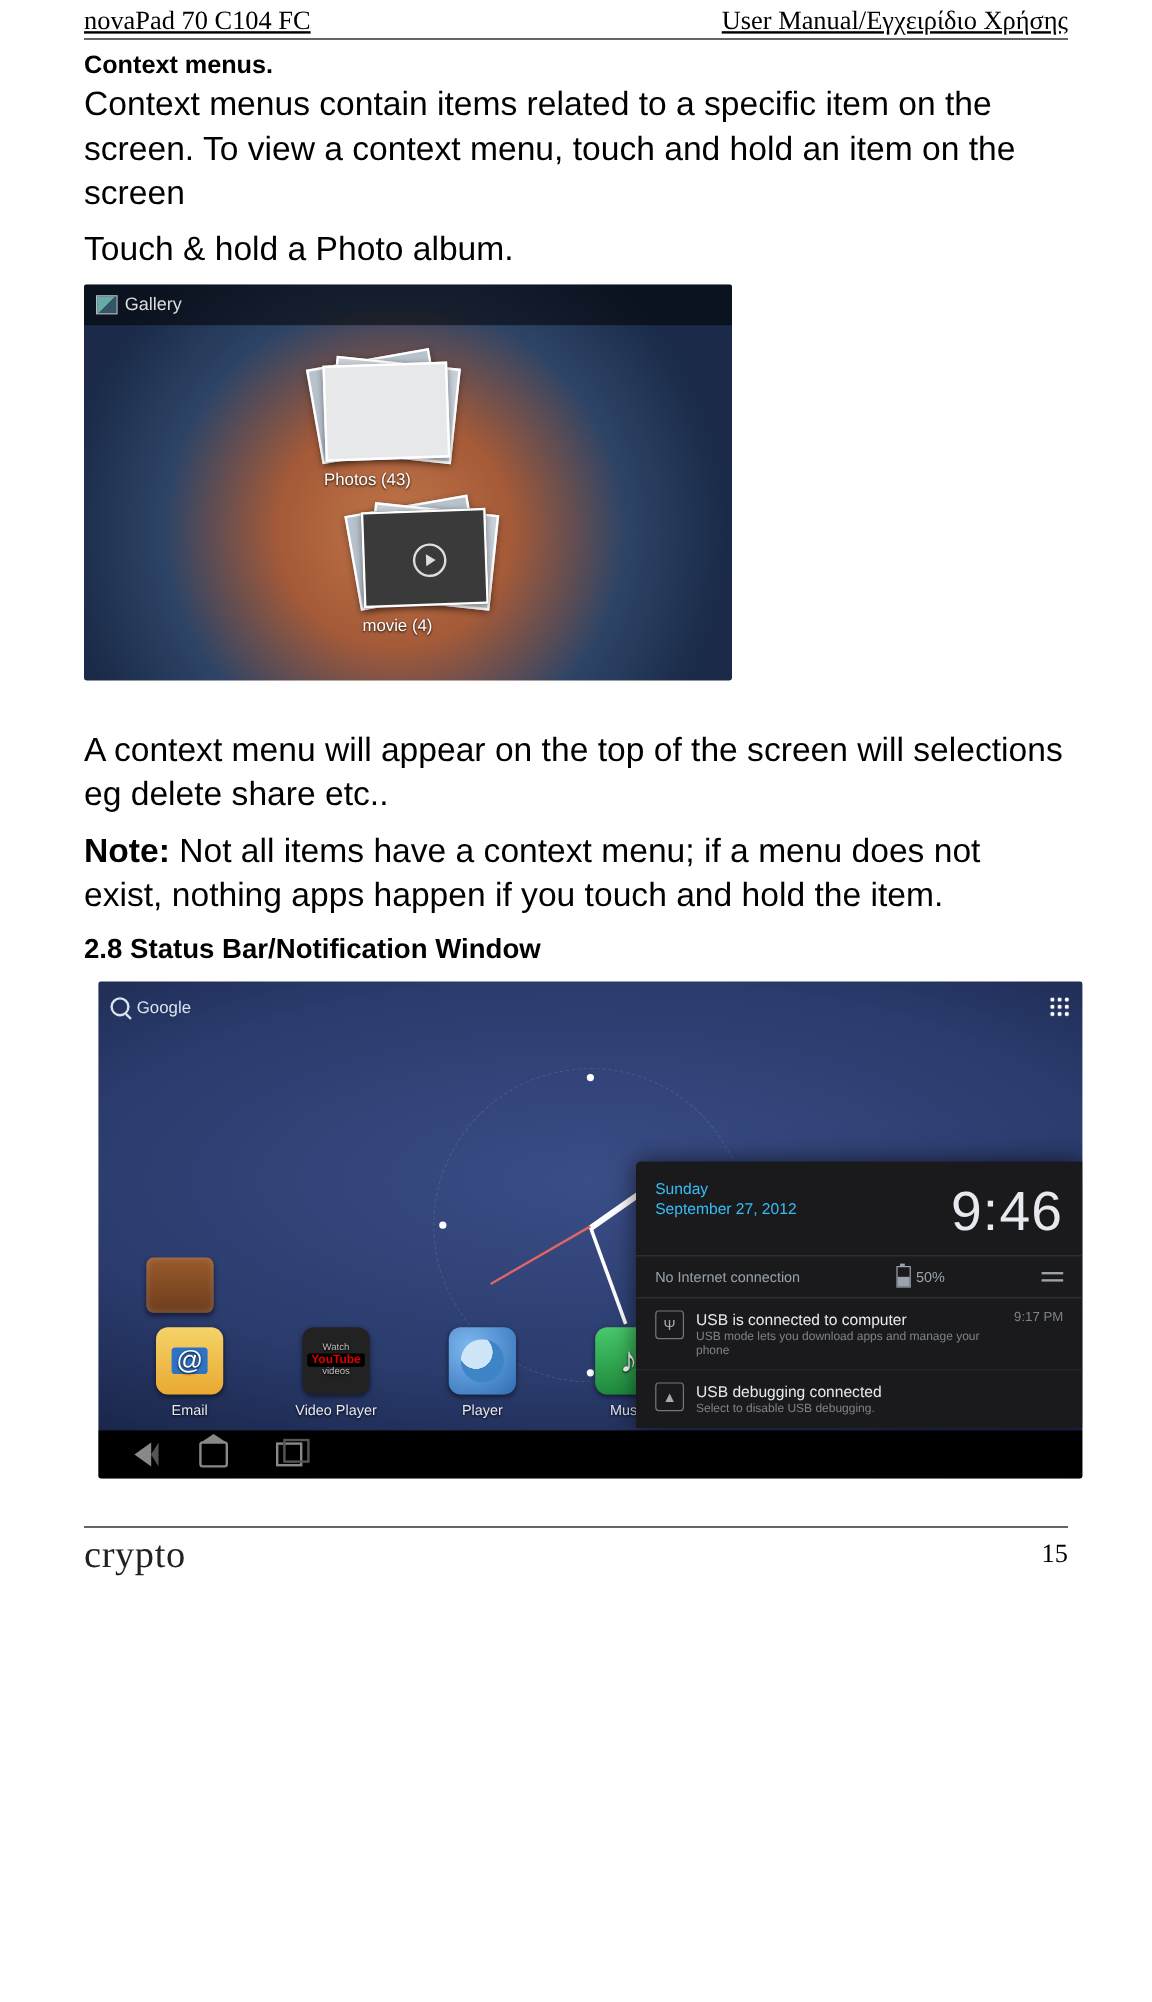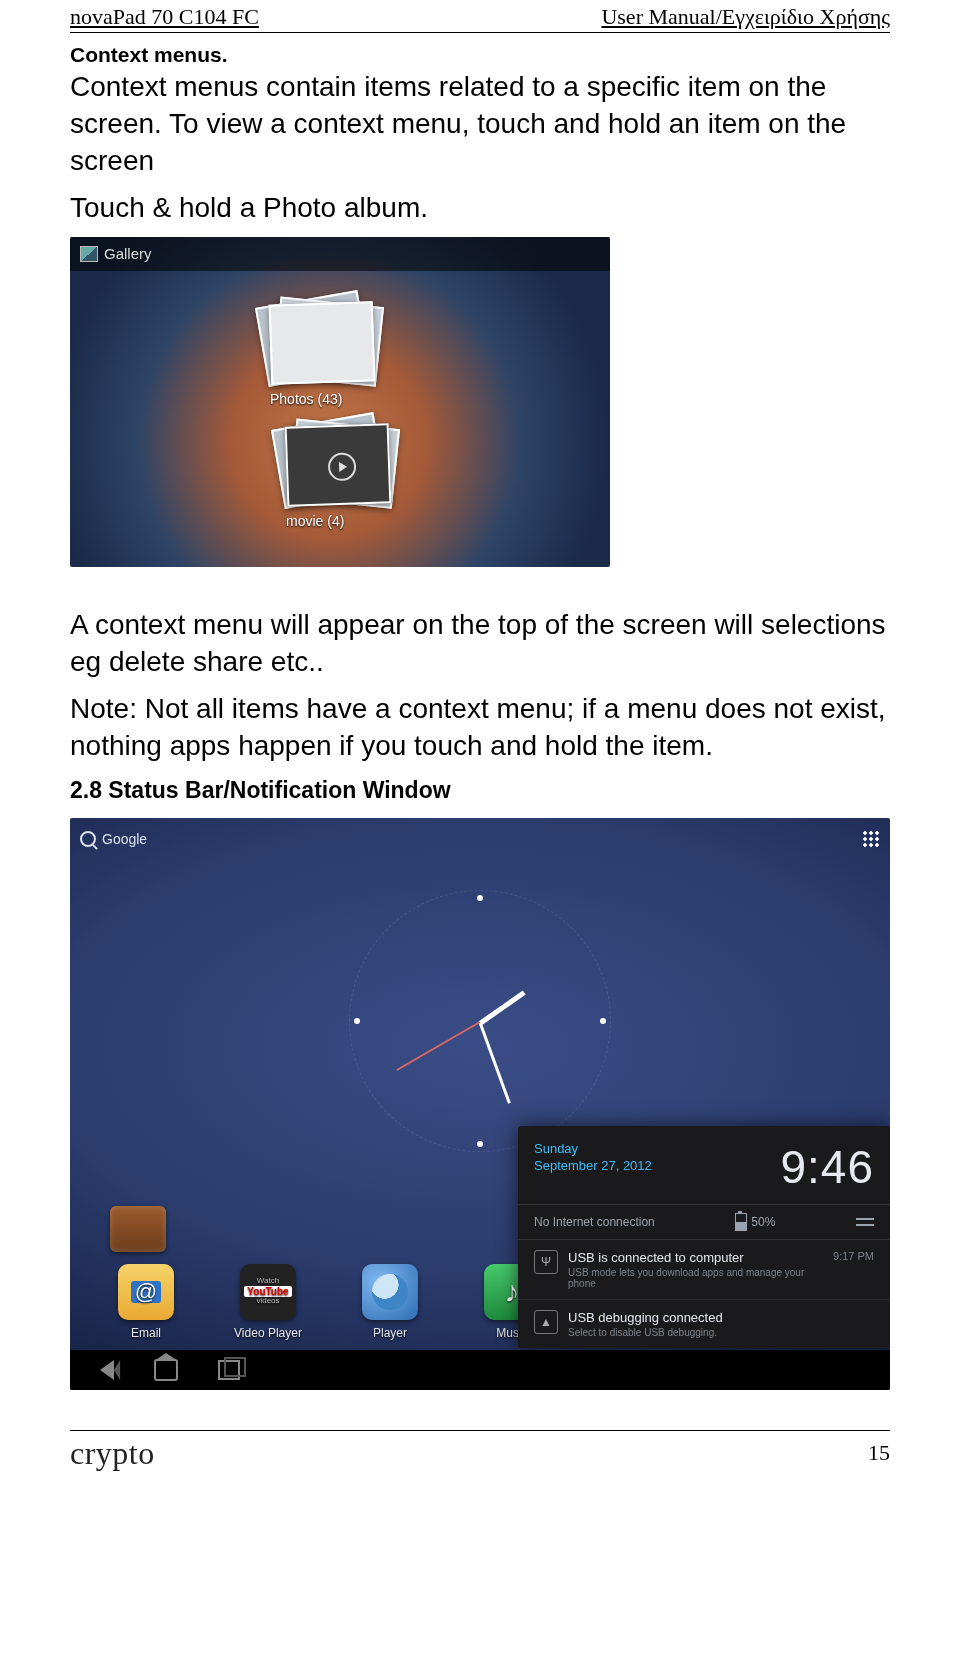--- a/index.html
+++ b/index.html
@@ -28,21 +28,21 @@
   .h-bold {
     font-weight: bold;
     font-size: 21px;
     margin: 6px 0 2px 0;
   }
   .body-text {
     font-size: 28px;
     line-height: 1.32;
     margin: 0 0 10px 0;
   }
-  .note-label { font-weight: normal; }
+  .note-label { font-weight: bold; }
   .section-title {
     font-weight: bold;
     font-size: 23px;
     margin: 12px 0 14px 0;
   }
 
   
   .gallery-shot {
     width: 540px;
     height: 330px;
@@ -66,21 +66,21 @@
   .pic-icon {
     width: 16px; height: 14px;
     border: 1px solid #bbb;
     background: linear-gradient(135deg,#6aa 50%,#356 50%);
   }
   .album-stack {
     position: absolute;
     width: 100px; height: 82px;
   }
   .album-photos { top: 66px; left: 200px; text-decoration: underline; }
-  .album-movie  { top: 188px; left: 216px; }
+  .album-movie  { top: 188px; left: 232px; }
   .stack-layer {
     position: absolute;
     width: 100px; height: 76px;
     background: #ddd;
     border: 2px solid #fff;
     box-shadow: 0 2px 6px rgba(0,0,0,.4);
   }
   .l1 { transform: rotate(-10deg) translate(-8px,-6px); background:#b8c2cc;}
   .l2 { transform: rotate(6deg) translate(6px,-2px);  background:#c8d0d8;}
   .l3 { transform: rotate(-2deg); background:#e6e8ea;}
@@ -98,22 +98,22 @@
   }
   .album-caption {
     position:absolute; top:88px; left:0;
     color:#fff; font-size:14px;
     text-shadow:0 1px 2px #000;
   }
 
   
   .home-shot {
     width: 820px;
-    height: 572px;
-    margin: 0 0 40px 0;
+    height: 414px;
+    margin: 0 0 40px 12px;
     background:
       radial-gradient(ellipse 120% 90% at 50% 40%, #3a4d86 0%, #2a3b6c 45%, #0d1530 90%);
     position: relative;
     overflow: hidden;
     border-radius: 2px;
     color: #fff;
   }
   .top-row{
     position:absolute; top:6px; left:10px; right:10px;
     display:flex; justify-content:space-between; align-items:center;
@@ -158,21 +158,21 @@
   .ico{
     width:56px;height:56px;margin:0 auto 6px;
     border-radius:10px;
     display:flex;align-items:center;justify-content:center;
     box-shadow:0 2px 4px rgba(0,0,0,.5);
   }
   .ico-email{background:linear-gradient(#f6d36a,#e9a932);}
   .ico-email::after{content:"@";font-size:22px;color:#fff;background:#2d72c7;
     width:30px;height:22px;border-radius:3px;display:flex;align-items:center;justify-content:center;}
   .ico-video{background:#222;color:#fff;font-size:8px;line-height:1.1;flex-direction:column;}
-  .ico-video .yt{background:#ffffff;color:#d00;padding:0 3px;border-radius:2px;font-size:10px;font-weight:bold;}
+  .ico-video .yt{background:#000000;color:#d00;padding:0 3px;border-radius:2px;font-size:10px;font-weight:bold;}
   .ico-video .s{color:#bbb;}
   .ico-browser{background:radial-gradient(circle at 30% 30%,#7fb8f0,#2d6db3);}
   .ico-browser::after{content:"";width:36px;height:36px;border-radius:50%;
     background:radial-gradient(circle at 35% 30%,#cfe5f8 0 40%,transparent 41%),#3d85c6;}
   .ico-music{background:linear-gradient(#47c96b,#1f8a3c);color:#fff;font-size:30px;}
   .ico-music::after{content:"♪";}
 
   
   .panel{
     position:absolute; right:0; bottom:42px;

